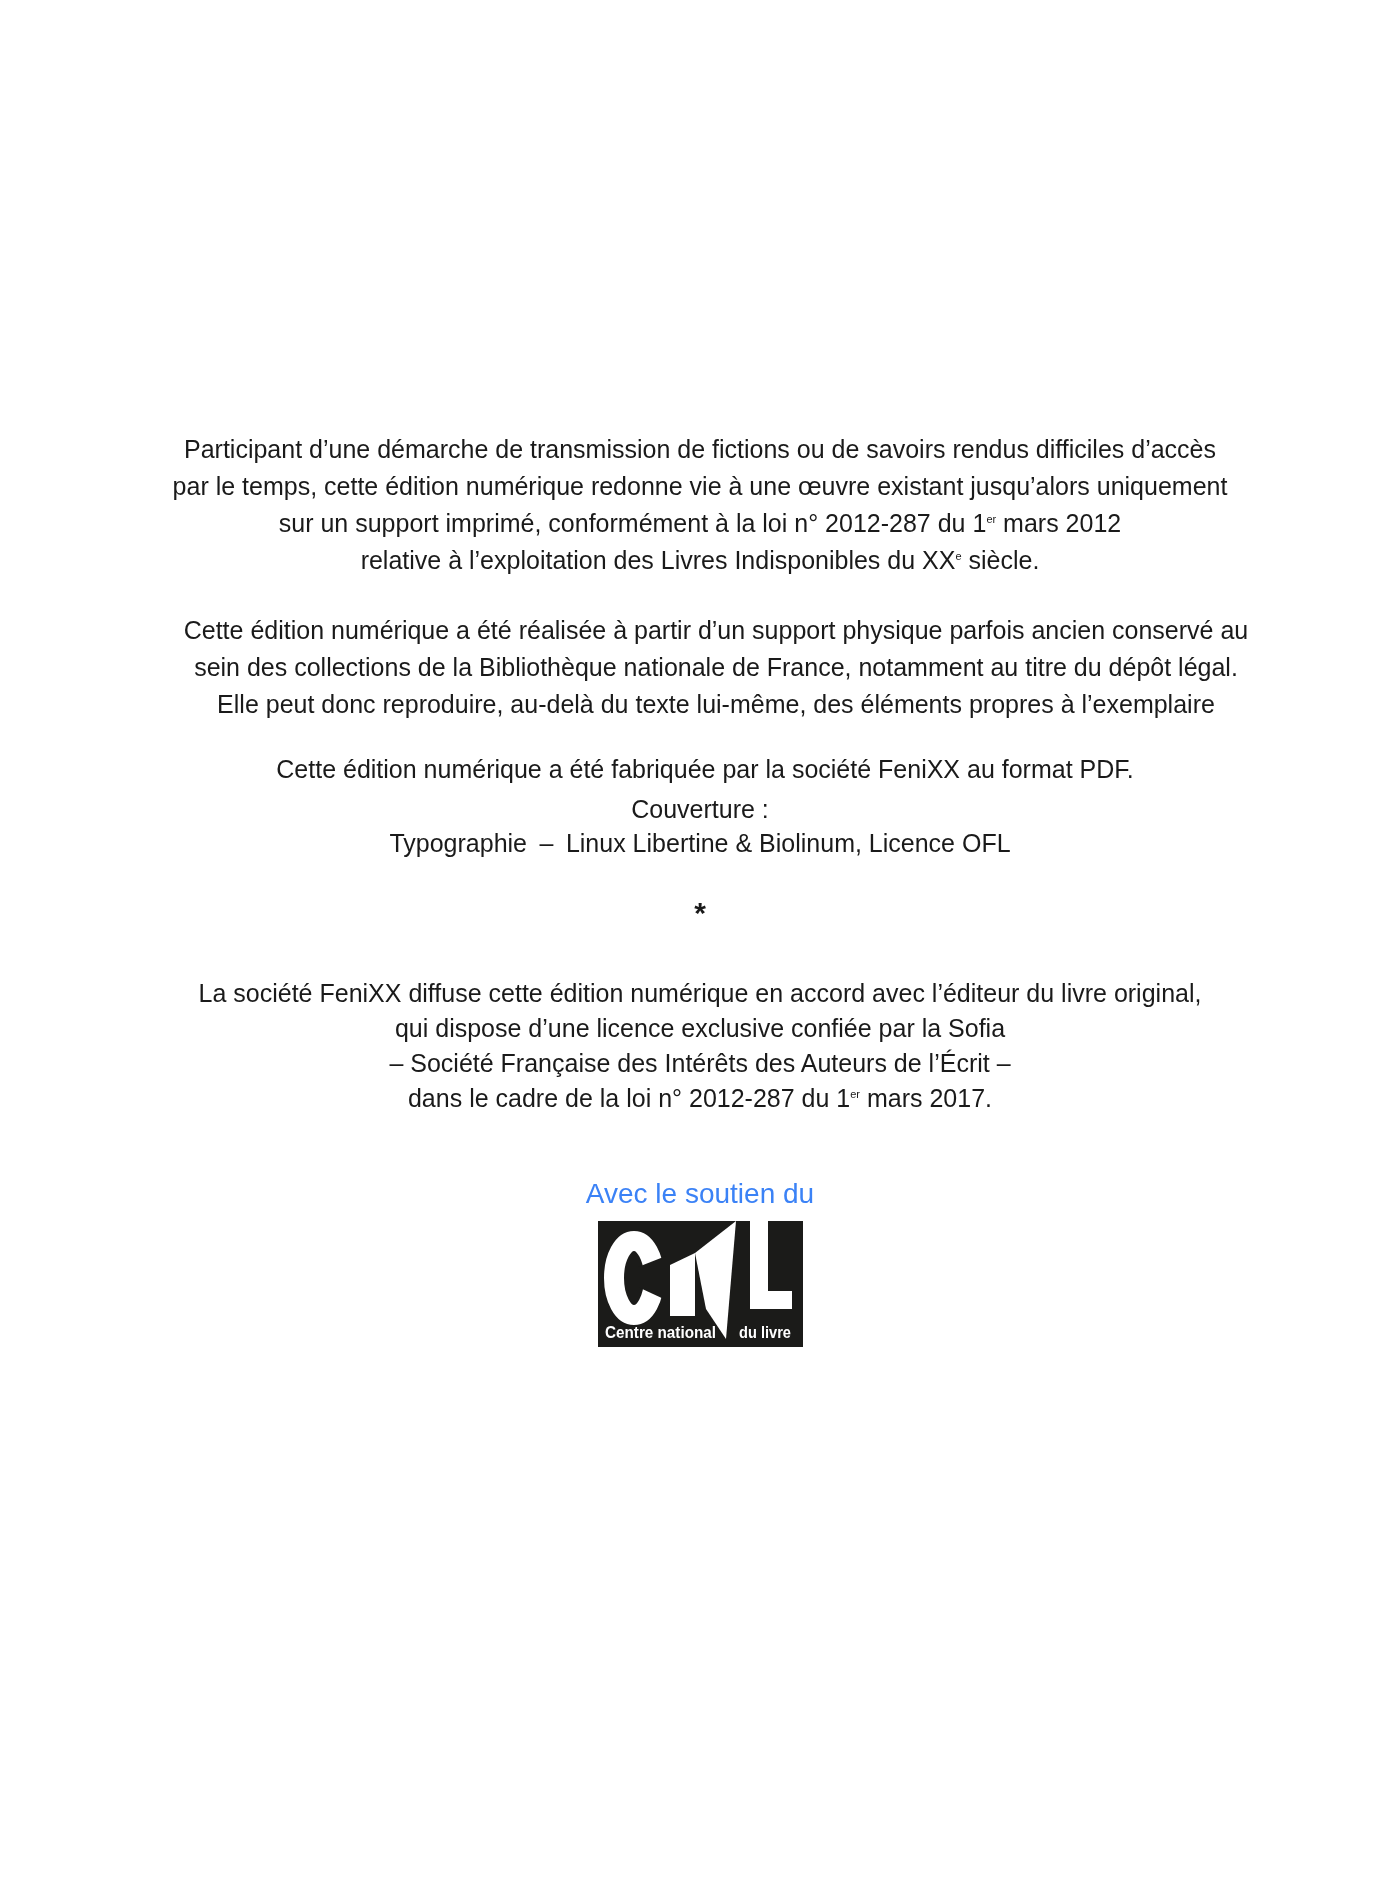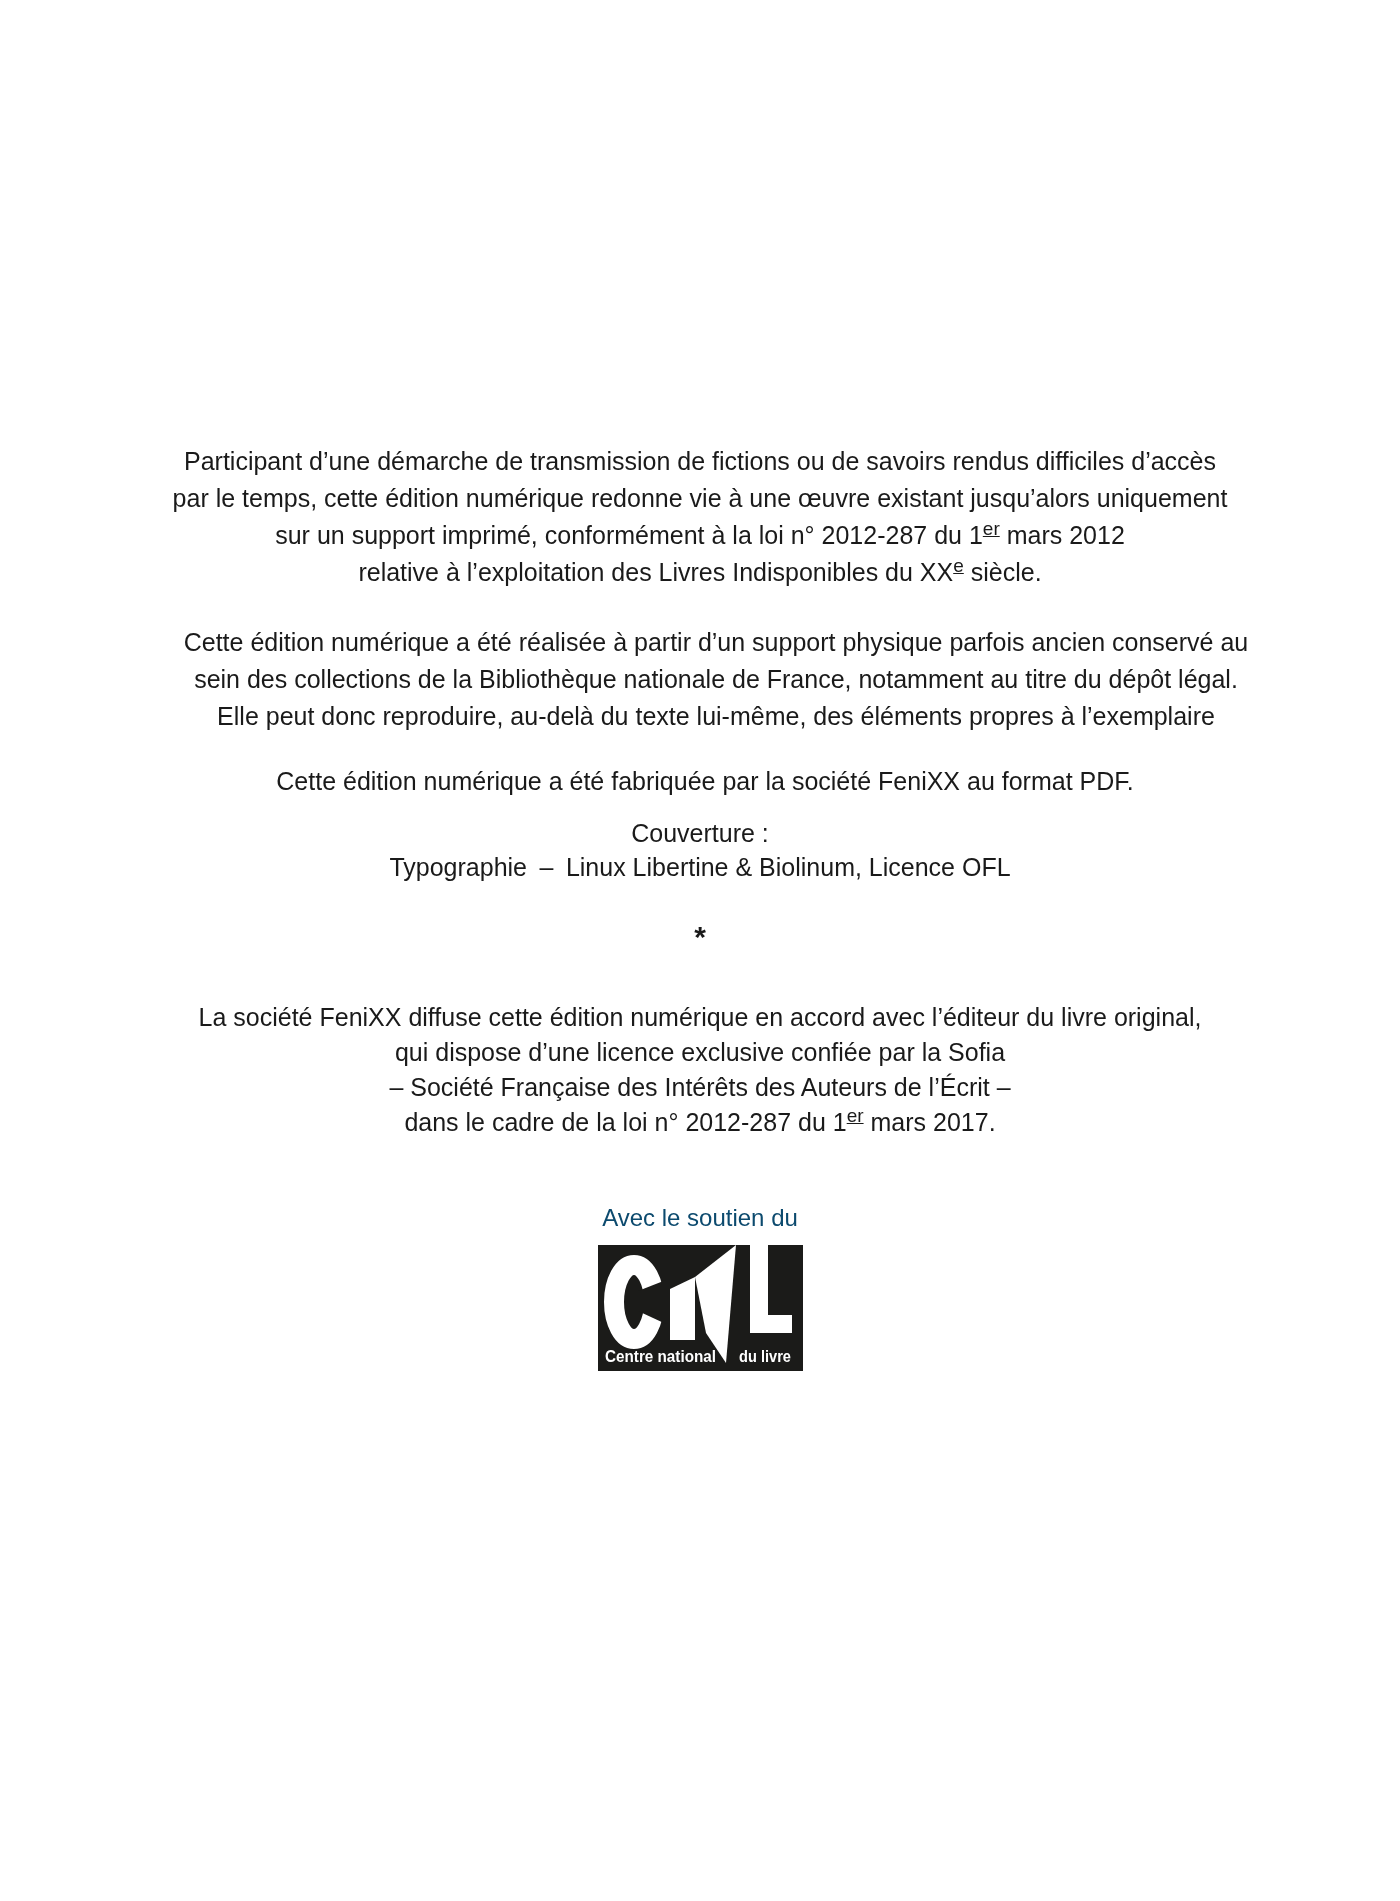--- a/index.html
+++ b/index.html
@@ -7,30 +7,30 @@
     position: relative;
     width: 1400px;
     height: 1901px;
     background: #ffffff;
     font-family: "Liberation Sans", sans-serif;
     color: #1a1a1a;
     text-align: center;
     overflow: hidden;
   }
   .content { padding-top: 427px; font-size: 25px; line-height: 37px; }
-  .para { margin: 16px; }
+  .para { margin: 4px; }
   .para-2 { margin-top: 33px; padding-left: 32px; }
   .para-3 { margin-top: 28px; padding-left: 10px; }
   .cover-block { line-height: 34px; }
   .asterisk-block { margin-top: 34px; font-size: 30px; line-height: 38px; font-weight: bold; }
   .para-4 { margin-top: 44px; line-height: 35px; }
-  .support-caption { margin-top: 64px; font-size: 24px; line-height: 28px; color: #0c4a6e; }
+  .support-caption { margin-top: 64px; font-size: 28px; line-height: 28px; color: #3b82f6; }
   .logo-wrap { margin-top: 13px; text-decoration: underline; }
   .logo-wrap svg { display: inline-block; vertical-align: top; }
-  sup { font-size: 19px; line-height: 0; vertical-align: super; text-decoration: underline; }
+  sup { font-size: 11px; line-height: 0; vertical-align: super; }
   .line { white-space: nowrap; }
 </style>
 </head>
 <body>
 
 <div class="page">
   <div class="content">
 
     <div class="para para-1">
       <div class="line"><span>Participant d’une démarche de transmission de fictions ou de savoirs rendus difficiles d’accès</span></div>

